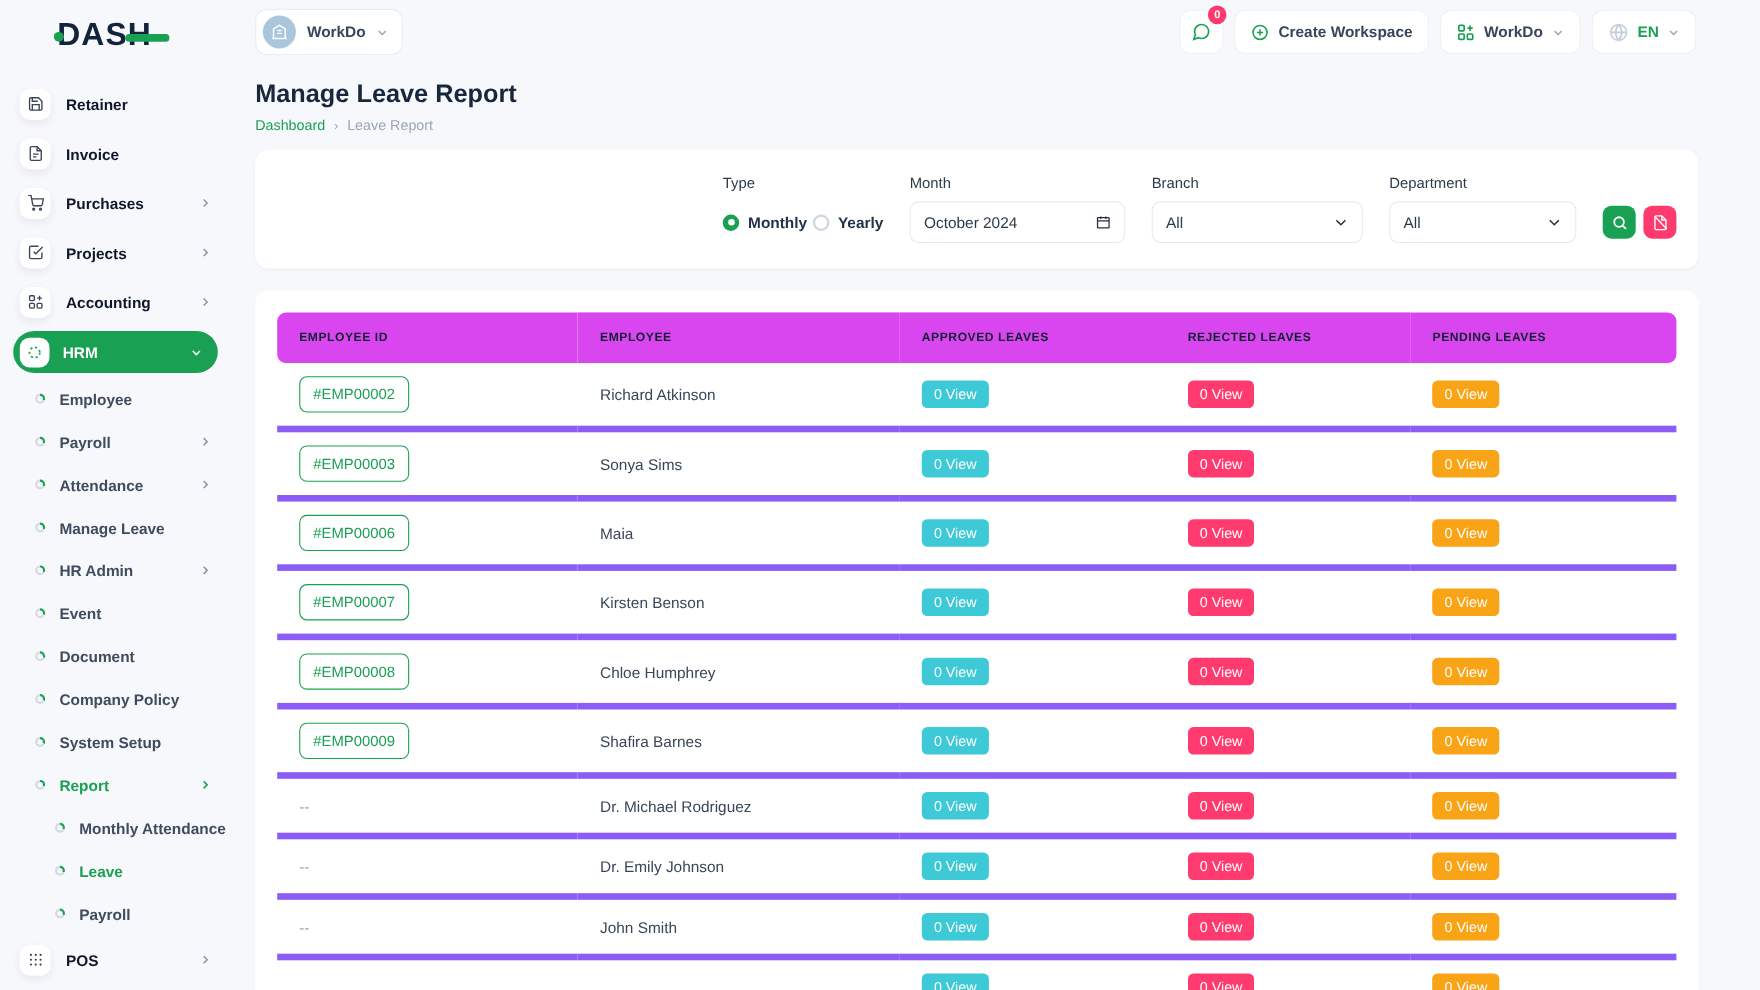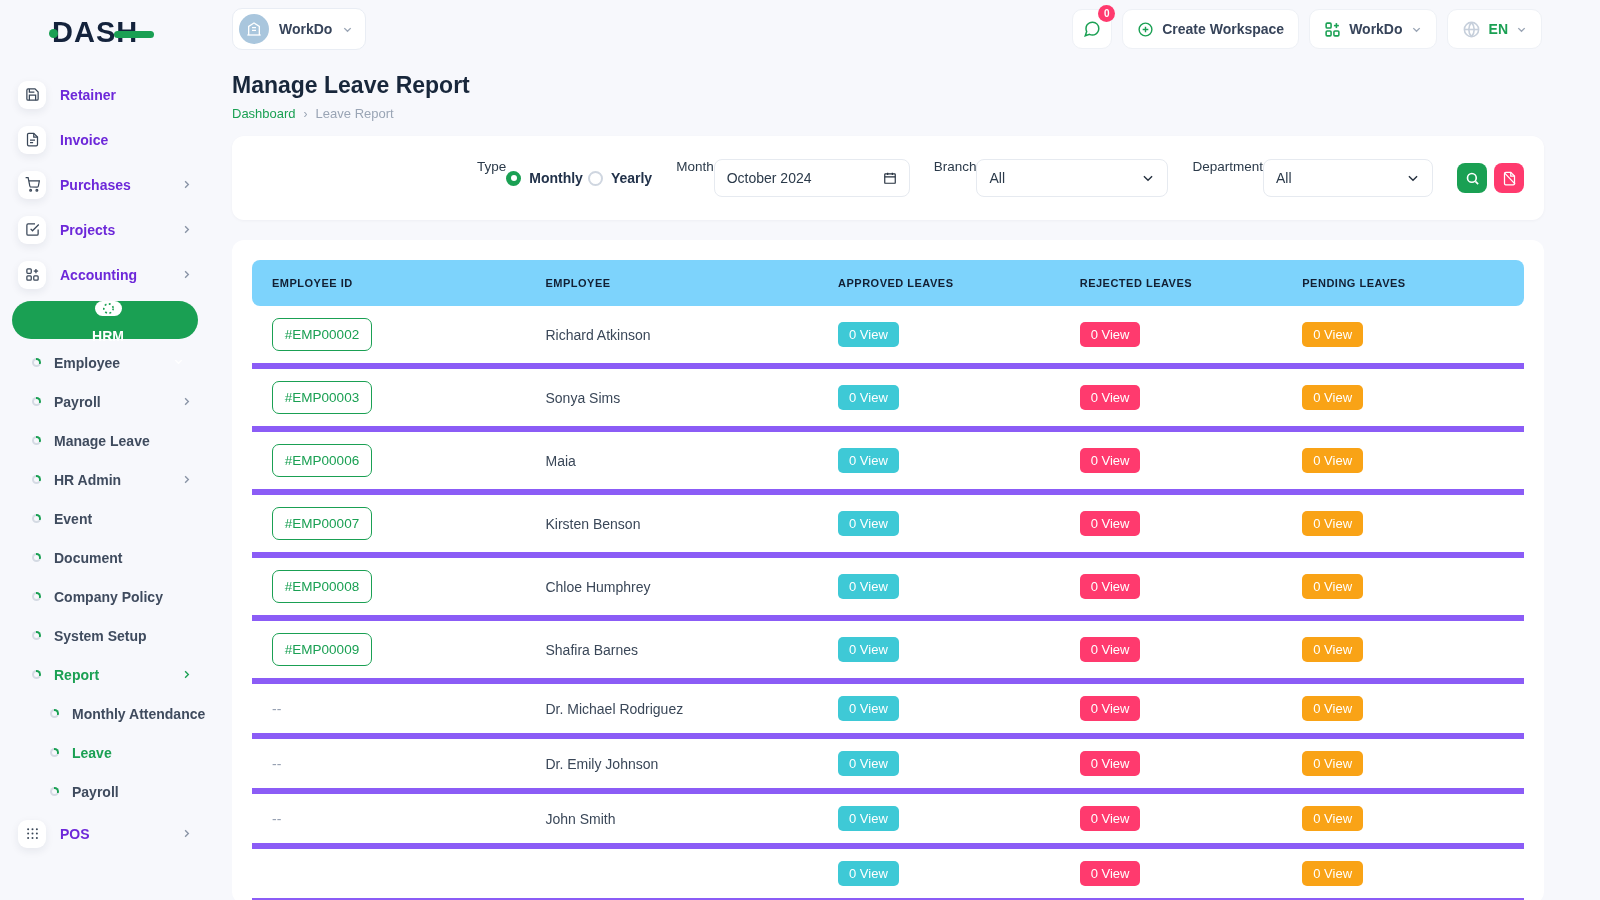--- a/index.html
+++ b/index.html
@@ -10,24 +10,24 @@
   
   .sidebar { position:absolute; left:0; top:0; bottom:0; width:212px; overflow:hidden; }
   .logo-row { height:64px; display:flex; align-items:center; padding-left:52px; }
   .logo { position:relative; font-size:29px; font-weight:800; letter-spacing:1px; color:#14233c; }
   .logo-dash { position:absolute; right:-16px; top:15px; width:40px; height:7px; background:#1aa053; border-radius:4px; }
   .logo-dot { position:absolute; left:-3px; top:13px; width:9px; height:9px; background:#1aa053; border-radius:50%; }
   .nav { margin-top:8px; }
   .nav-item { height:45px; display:flex; align-items:center; padding-left:18px; gap:14px; cursor:pointer; }
   .icon-tile { width:28px; height:28px; min-width:28px; background:#fff; border-radius:9px; box-shadow:0 3px 8px rgba(20,35,60,.08); display:flex; align-items:center; justify-content:center; color:#3a4758; }
   .icon-tile svg { width:15px; height:15px; }
-  .nav-label { font-size:14px; font-weight:600; color:#6d28d9; }
+  .nav-label { font-size:14px; font-weight:600; color:#0f172a; }
   .nav-chevron { margin-left:auto; margin-right:20px; color:#8a94a6; display:flex; }
   .nav-chevron svg { width:11px; height:11px; }
-  .nav-item.active-pill { background:#1aa053; border-radius:20px; margin:4px 14px 4px 12px; height:38px; padding-left:6px; gap:12px;flex-direction:column; }
+  .nav-item.active-pill { background:#1aa053; border-radius:20px; margin:4px 14px 4px 12px; height:38px; padding-left:6px; gap:12px; }
   .active-pill .icon-tile { width:27px; height:27px; min-width:27px; border-radius:9px; box-shadow:none; color:#1aa053; }
   .active-pill .nav-label { color:#fff; font-weight:700; }
   .active-pill .nav-chevron { color:#fff; margin-right:14px; }
   .sub-item { height:39px; display:flex; align-items:center; padding-left:32px; gap:13px; cursor:pointer; }
   .sub-label { font-size:14px; font-weight:600; color:#3f4b5e; }
   .bullet { width:9px; height:9px; min-width:9px; border-radius:50%; background:conic-gradient(#1aa053 0deg 110deg, #d4dae3 110deg 360deg); position:relative; }
   .bullet::after { content:''; position:absolute; inset:2px; background:#f7f8fc; border-radius:50%; }
   .sub-item.active .sub-label { color:#1aa053; }
   .sub-item.active .nav-chevron { color:#1aa053; }
   .sub-sub { padding-left:50px; }
@@ -52,41 +52,41 @@
 
   
   .main { position:absolute; left:212px; top:58px; right:0; bottom:0; padding:0 56px 0 20px; overflow:hidden; }
   .page-title { font-size:23px; font-weight:700; color:#18273b; margin:14px 0 7px; }
   .breadcrumb { display:flex; align-items:center; gap:8px; font-size:13px; }
   .crumb-link { color:#1aa053; cursor:pointer; }
   .crumb-sep { color:#9aa5b5; font-size:12px; }
   .crumb-current { color:#9aa5b5; }
 
   .filter-card { background:#fff; border-radius:12px; margin-top:15px; padding:23px 20px; display:flex; justify-content:flex-end; gap:24px; box-shadow:0 1px 3px rgba(16,24,40,.04); }
-  .f-group { display:flex; }
+  .f-group { display:flex; flex-direction:column; }
   .f-label { font-size:13.5px; color:#2b3a4a; margin-bottom:9px; }
   .radio-row { display:flex; gap:5px; align-items:center; height:38px; }
   .radio-opt { display:flex; align-items:center; gap:8px; cursor:pointer; }
   .radio { width:15px; height:15px; border-radius:50%; position:relative; }
   .radio.on { background:#1aa053; }
   .radio.on::after { content:''; position:absolute; inset:4.5px; background:#fff; border-radius:50%; }
   .radio.off { border:2px solid #cfd6e0; background:#fff; }
   .radio-label { font-size:14px; font-weight:700; color:#22324a; }
   .control { height:38px; border:1px solid #e6eaf0; border-radius:8px; background:#fff; display:flex; align-items:center; justify-content:space-between; padding:0 12px; font-size:14px; color:#2b3a4a; cursor:pointer; }
   .control svg { width:14px; height:14px; color:#25303f; }
   .w-month { width:196px; } .w-branch { width:192px; } .w-dept { width:170px; }
   .f-buttons { display:flex; gap:7px; align-self:flex-end; margin-bottom:4px; }
   .btn-sq { width:30px; height:30px; border-radius:8px; display:flex; align-items:center; justify-content:center; color:#fff; cursor:pointer; border:none; }
   .btn-sq svg { width:15px; height:15px; }
   .btn-search { background:#1aa053; }
   .btn-reset { background:#ff3a6e; }
 
   .table-card { background:#fff; border-radius:12px; margin-top:20px; padding:20px 20px 0; }
   table { width:100%; border-collapse:collapse; }
-  thead th { background:#7dd3fc; padding:17px 20px; font-size:11px; font-weight:700; letter-spacing:.5px; color:#121f33; text-align:left; }
+  thead th { background:#d946ef; padding:17px 20px; font-size:11px; font-weight:700; letter-spacing:.5px; color:#121f33; text-align:left; }
   thead th:first-child { border-radius:8px 0 0 8px; }
   thead th:last-child { border-radius:0 8px 8px 0; }
   tbody td { padding:12px 20px; border-bottom:6px solid #8b5cf6; font-size:14px; color:#3a4758; }
   .emp-chip { display:inline-block; min-width:100px; text-align:center; padding:8px 10px; border:1px solid #1aa053; border-radius:7px; color:#1aa053; font-size:13.5px; cursor:pointer; }
   .emp-none { color:#98a2b3; }
   .badge-view { display:inline-block; padding:5px 11px; border-radius:5px; color:#fff; font-size:13px; cursor:pointer; }
   .badge-approved { background:#3ec9d6; }
   .badge-rejected { background:#ff3a6e; }
   .badge-pending  { background:#f9a316; }
 </style>
@@ -188,20 +188,29 @@
         </span>
     </div>
 
     <div class="sub-item">
       <span class="bullet"></span>
       <span class="sub-label">Employee</span>
     </div>
     <div class="sub-item">
       <span class="bullet"></span>
       <span class="sub-label">Payroll</span>
+      <span class="nav-chevron">
+          <svg viewBox="0 0 24 24" fill="none" stroke="currentColor" stroke-width="3">
+            <path d="M9 5l7 7-7 7"></path>
+          </svg>
+        </span>
+    </div>
+    <div class="sub-item">
+      <span class="bullet"></span>
+      <span class="sub-label">Attendance</span>
       <span class="nav-chevron">
           <svg viewBox="0 0 24 24" fill="none" stroke="currentColor" stroke-width="3">
             <path d="M9 5l7 7-7 7"></path>
           </svg>
         </span>
     </div>
     <div class="sub-item">
       <span class="bullet"></span>
       <span class="sub-label">Manage Leave</span>
     </div>

